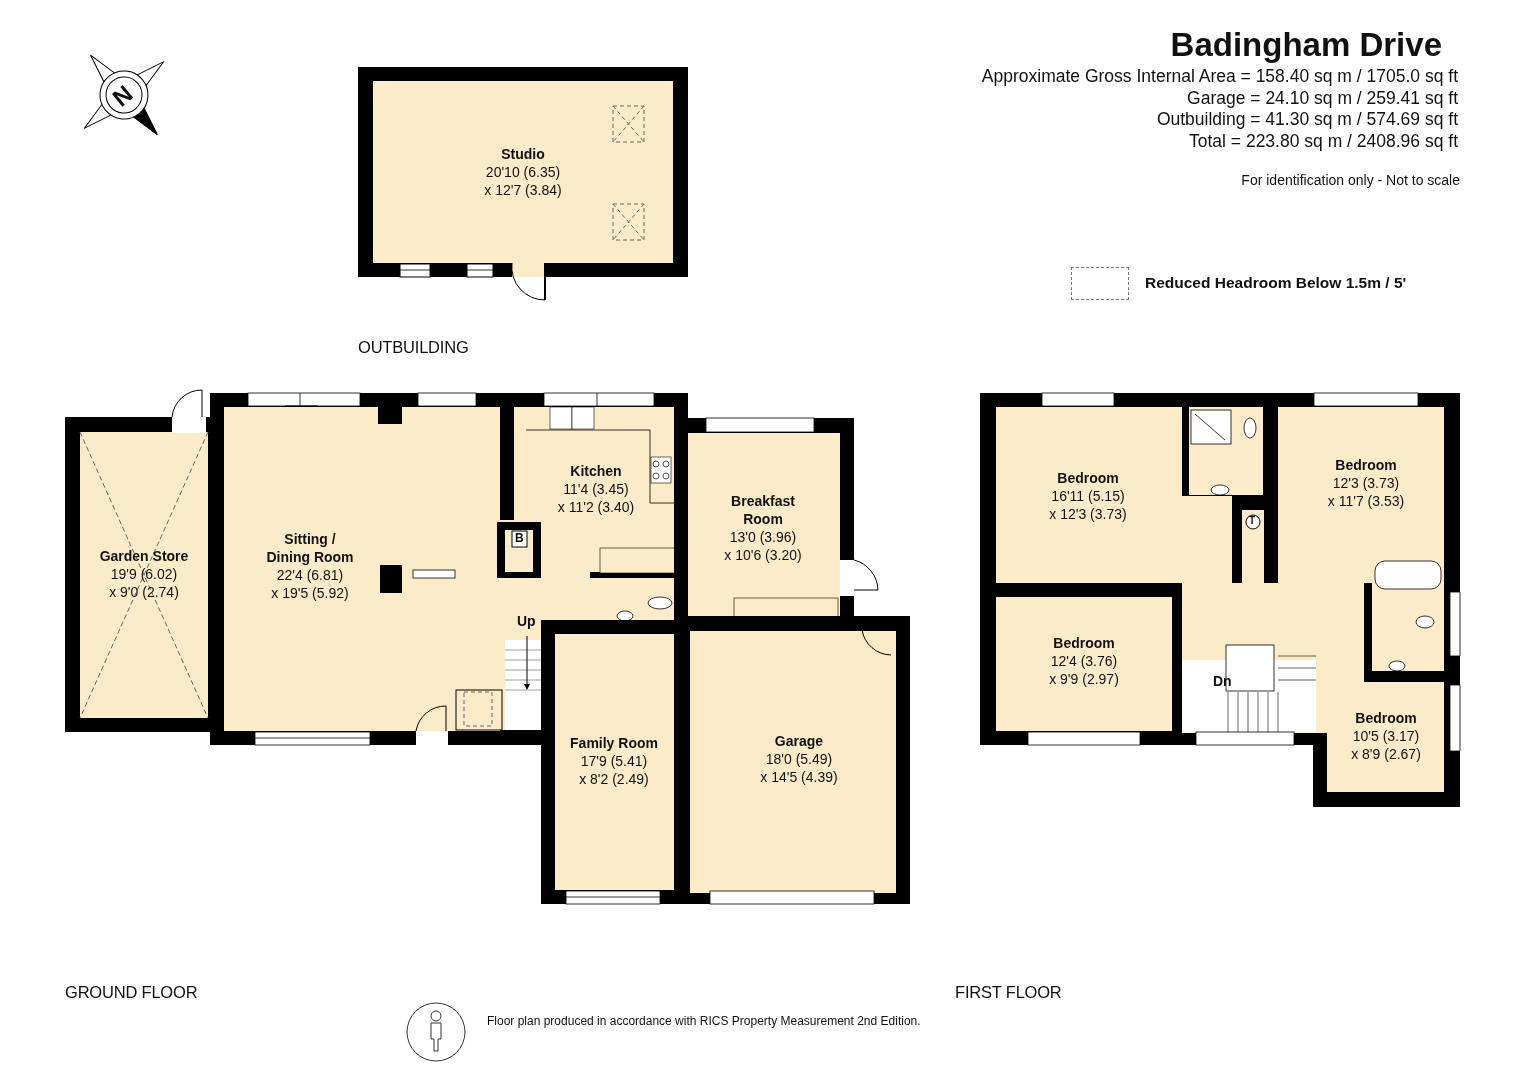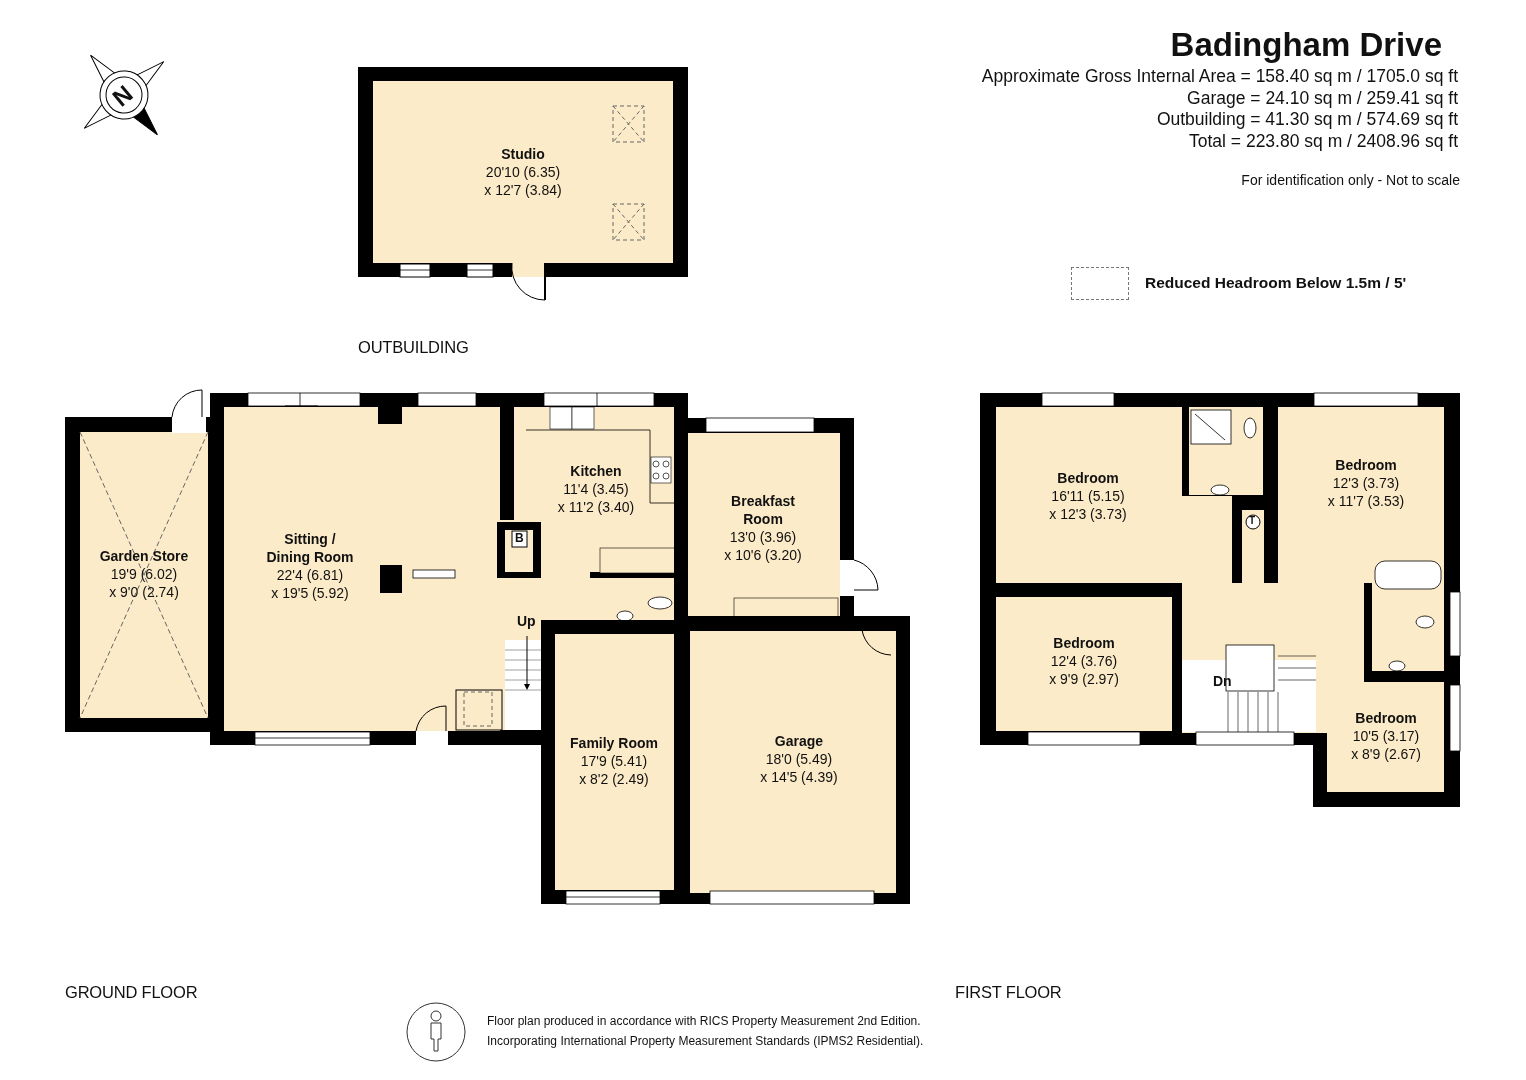--- a/index.html
+++ b/index.html
@@ -273,14 +273,13 @@
 <div class="abs small-label" style="left:1193px; top:673px;padding-left:20px;">Dn</div>
 <div class="abs" style="left:1249px; top:515px; font-size:10px; font-weight:bold;">T</div>
 
 <svg class="abs footer-icon" viewBox="0 0 62 62">
   <circle cx="31" cy="31" r="29" fill="none" stroke="#333" stroke-width="1"></circle>
   <circle cx="31" cy="15" r="5" fill="none" stroke="#333" stroke-width="1"></circle>
   <path d="M26 22 L36 22 L36 38 L33 38 L33 50 L29 50 L29 38 L26 38 Z" fill="none" stroke="#333" stroke-width="1"></path>
 </svg>
 <div class="abs footer-text">
   <div>Floor plan produced in accordance with RICS Property Measurement 2nd Edition.</div>
-  <div>Incorporating International Property Measurement Standards (IPMS2 Residential).</div>
 </div>
 
 </body></html>

